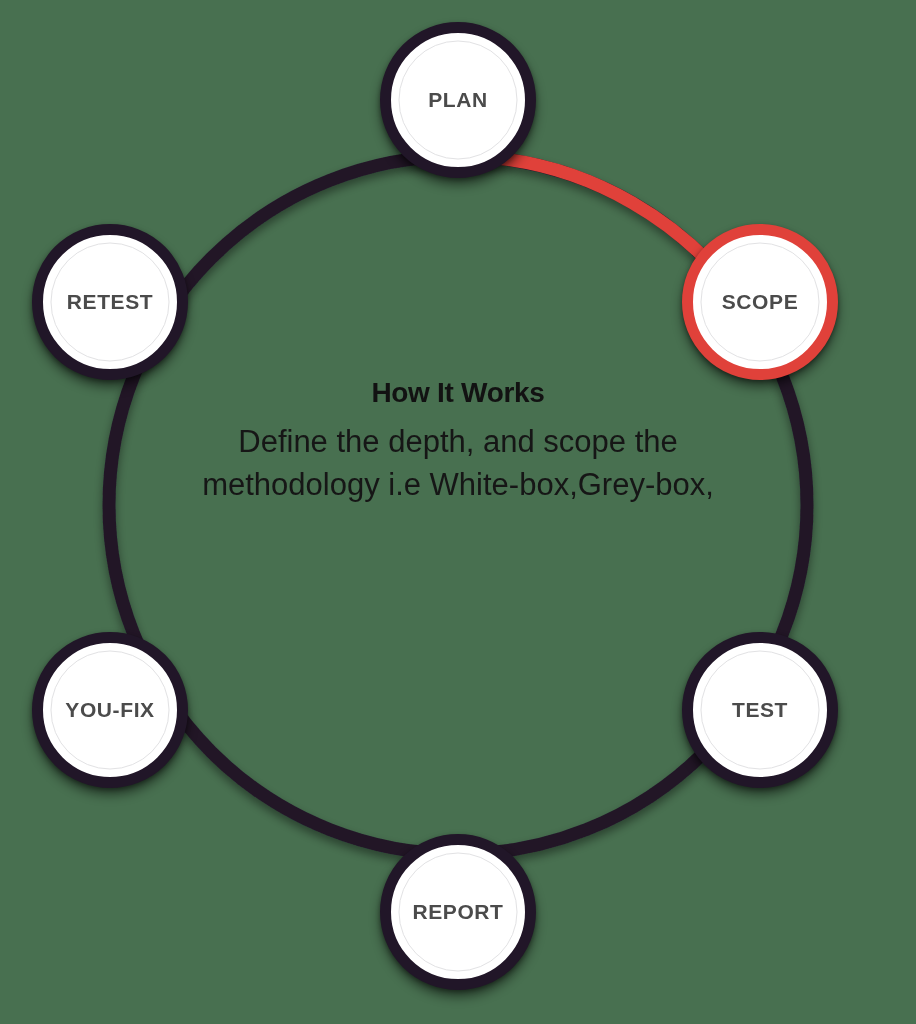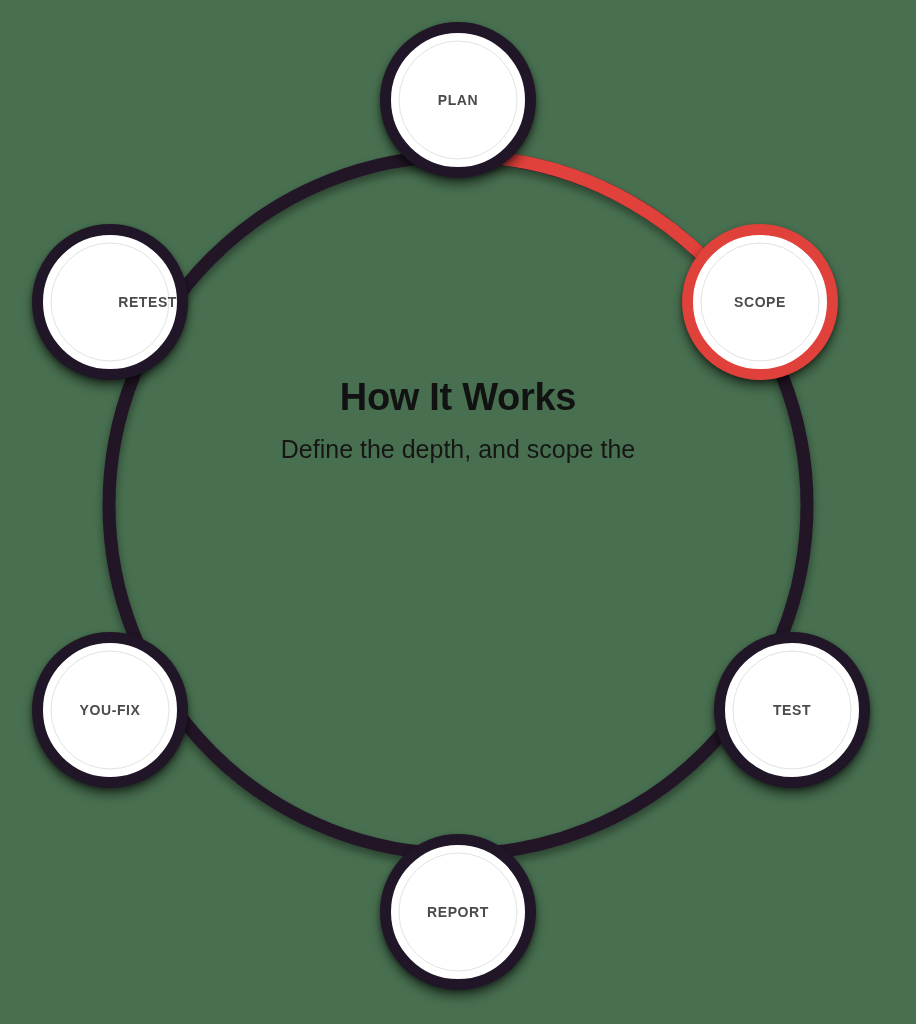--- a/index.html
+++ b/index.html
@@ -53,48 +53,48 @@
     width: 119px;
     height: 119px;
     border-radius: 50%;
     border: 1px solid #e2e2e4;
     box-sizing: border-box;
     pointer-events: none;
   }
   .node-label {
     position: relative;
     z-index: 2;
-    font-size: 14px;
+    font-size: 21px;
     font-weight: bold;
     color: #4b4b4b;
     letter-spacing: 0.6px;
     white-space: nowrap;
     font-family: "Liberation Sans", sans-serif;
   }
 
   
   #center-block {
     position: absolute;
     left: 458px;
     top: 378px;
     transform: translateX(-50%);
     width: 600px;
     text-align: center;
   }
   #center-title {
-    font-size: 38px;
+    font-size: 28px;
     font-weight: bold;
     color: #121212;
     line-height: 1.05;
     margin: 0 0 14px 0;
     letter-spacing: -0.3px;
     font-family: "Liberation Sans", sans-serif;
   }
   #center-desc {
-    font-size: 25px;
+    font-size: 31px;
     color: #161616;
     line-height: 1.38;
     margin: 0;
     font-family: "Liberation Sans", sans-serif;
   }
   .desc-line { display: block; }
 </style>
 </head>
 <body style="background: rgb(72, 112, 80);">
 
@@ -113,40 +113,41 @@
   <div class="node dark" style="left: 380px; top: 22px; border-color: rgb(33, 22, 40);">
     <span class="node-inner"></span>
     <span class="node-label">PLAN</span>
   </div>
 
   <div class="node accent" style="left: 682px; top: 224px; border-color: rgb(224, 65, 58);">
     <span class="node-inner"></span>
     <span class="node-label">SCOPE</span>
   </div>
 
-  <div class="node dark" style="left: 714px; top: 632px; border-color: rgb(33, 22, 40);">
+  <div class="node dark" style="left: 682px; top: 632px; border-color: rgb(33, 22, 40);">
     <span class="node-inner"></span>
     <span class="node-label">TEST</span>
   </div>
 
   <div class="node dark" style="left: 380px; top: 834px; border-color: rgb(33, 22, 40);">
     <span class="node-inner"></span>
     <span class="node-label">REPORT</span>
   </div>
 
   <div class="node dark" style="left: 32px; top: 632px; border-color: rgb(33, 22, 40);">
     <span class="node-inner"></span>
     <span class="node-label">YOU-FIX</span>
   </div>
 
-  <div class="node dark" style="left: 32px; top: 224px; border-color: rgb(33, 22, 40); justify-content: flex-end;">
+  <div class="node dark" style="left: 32px; top: 224px; border-color: rgb(33, 22, 40);">
     <span class="node-inner"></span>
     <span class="node-label">RETEST</span>
   </div>
 
   <div id="center-block">
     <h1 id="center-title" style="color: rgb(18, 18, 18);">How It Works</h1>
     <p id="center-desc" style="color: rgb(22, 22, 22);">
       <span class="desc-line">Define the depth, and scope the</span>
+      <span class="desc-line">methodology i.e White-box,Grey-box,</span>
     </p>
   </div>
 
 </div>
 
 </body></html>

